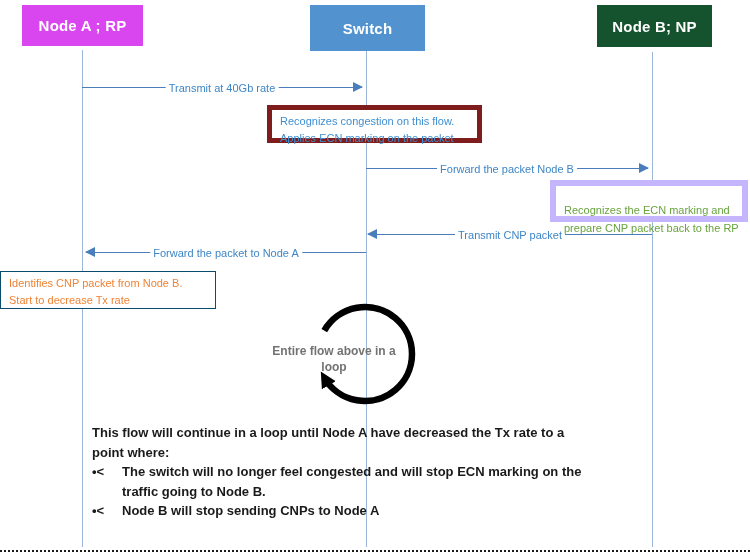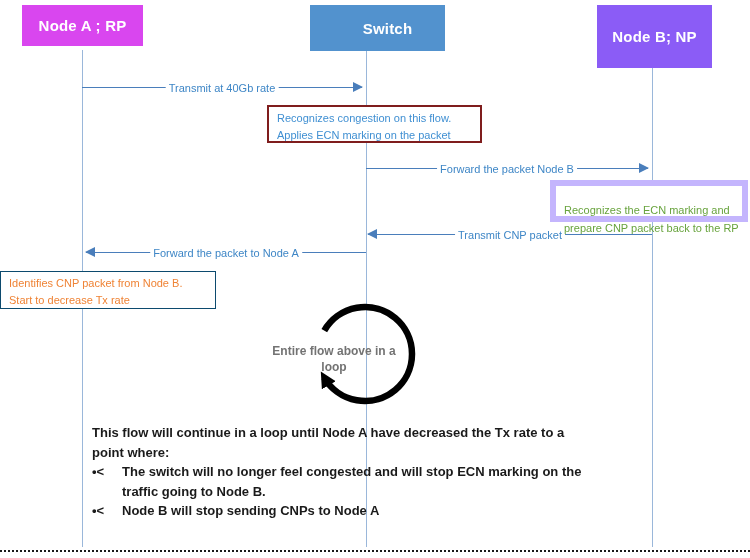--- a/index.html
+++ b/index.html
@@ -6,22 +6,22 @@
   .canvas{
     position:relative;width:750px;height:558px;background:#fff;overflow:hidden;
     font-family:"Liberation Sans","DejaVu Sans",sans-serif;
   }
   
   .actor{
     position:absolute;display:flex;align-items:center;justify-content:center;
     color:#fff;font-weight:bold;font-size:15px;letter-spacing:.2px;
   }
   .actor-a{left:22px;top:5px;width:121px;height:41px;background:#d946ef;}
-  .actor-s{left:310px;top:5px;width:115px;height:46px;background:#5292ce;padding-left:20px;}
-  .actor-b{left:597px;top:5px;width:115px;height:63px;background:#8b5cf6;}
+  .actor-s{left:310px;top:5px;width:115px;height:46px;background:#5292ce;}
+  .actor-b{left:597px;top:5px;width:115px;height:42px;background:#14532d;}
   
   .lifeline{position:absolute;width:0;border-left:1px solid #9ab7da;}
   .life-a{left:82px;top:50px;height:497px;}
   .life-s{left:366px;top:51px;height:496px;}
   .life-b{left:652px;top:52px;height:495px;}
   
   .msg{position:absolute;height:0;z-index:3;}
   .msg .shaft{position:absolute;left:0;right:0;top:0;border-top:1px solid #4a7ebb;}
   .msg .head{position:absolute;width:0;height:0;border-style:solid;top:-5px;}
   .msg.dir-right .head{right:-1px;border-width:5px 0 5px 10px;border-color:transparent transparent transparent #4a7ebb;}
@@ -33,21 +33,21 @@
   .msg1{left:82px;top:87px;width:280px;}
   .msg2{left:366px;top:168px;width:282px;}
   .msg3{left:368px;top:234px;width:284px;}
   .msg4{left:86px;top:252px;width:280px;}
   
   .note{
     position:absolute;background:#fff;z-index:4;font-size:11px;
     padding:5px 8px 4px 8px;box-sizing:border-box;
   }
   .note div{white-space:nowrap;}
-  .note-blue{left:267px;top:105px;width:215px;height:38px;border:2px solid #7f1d1d;color:#3f8fd2;}
+  .note-blue{left:267px;top:105px;width:215px;height:38px;border:5px solid #7f1d1d;color:#3f8fd2;}
   .note-blue div+div{margin-top:5px;}
   .note-green{left:550px;top:180px;width:198px;height:42px;border:6px solid #c4b5fd;color:#68a33d;padding-top:18px;}
   .note-green div+div{margin-top:6px;}
   .note-orange{left:0;top:271px;width:216px;height:38px;border:1px solid #0c4a6e;color:#ef8335;}
   .note-orange div+div{margin-top:5px;}
   
   .loop-svg{position:absolute;left:305px;top:294px;z-index:5;}
   .loop-label{
     position:absolute;left:263px;top:343px;width:142px;z-index:6;
     text-align:center;font-size:12px;font-weight:bold;color:#737373;line-height:16px;

